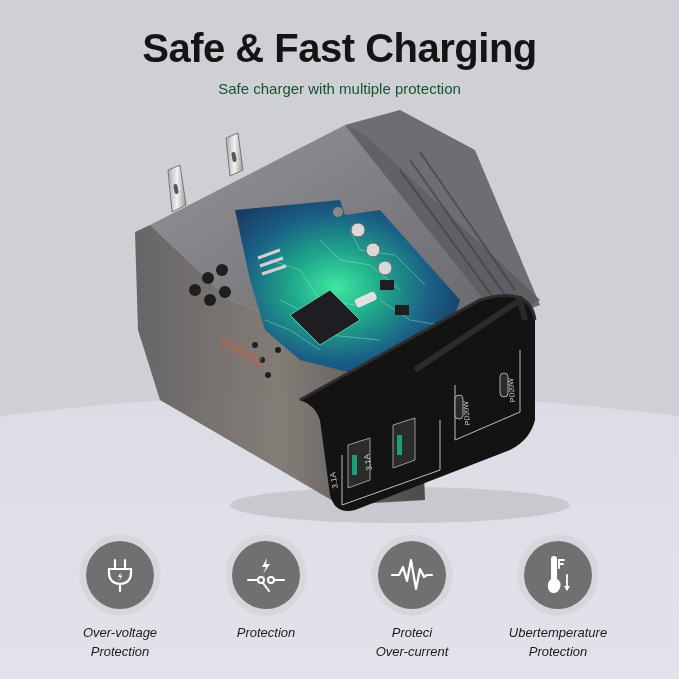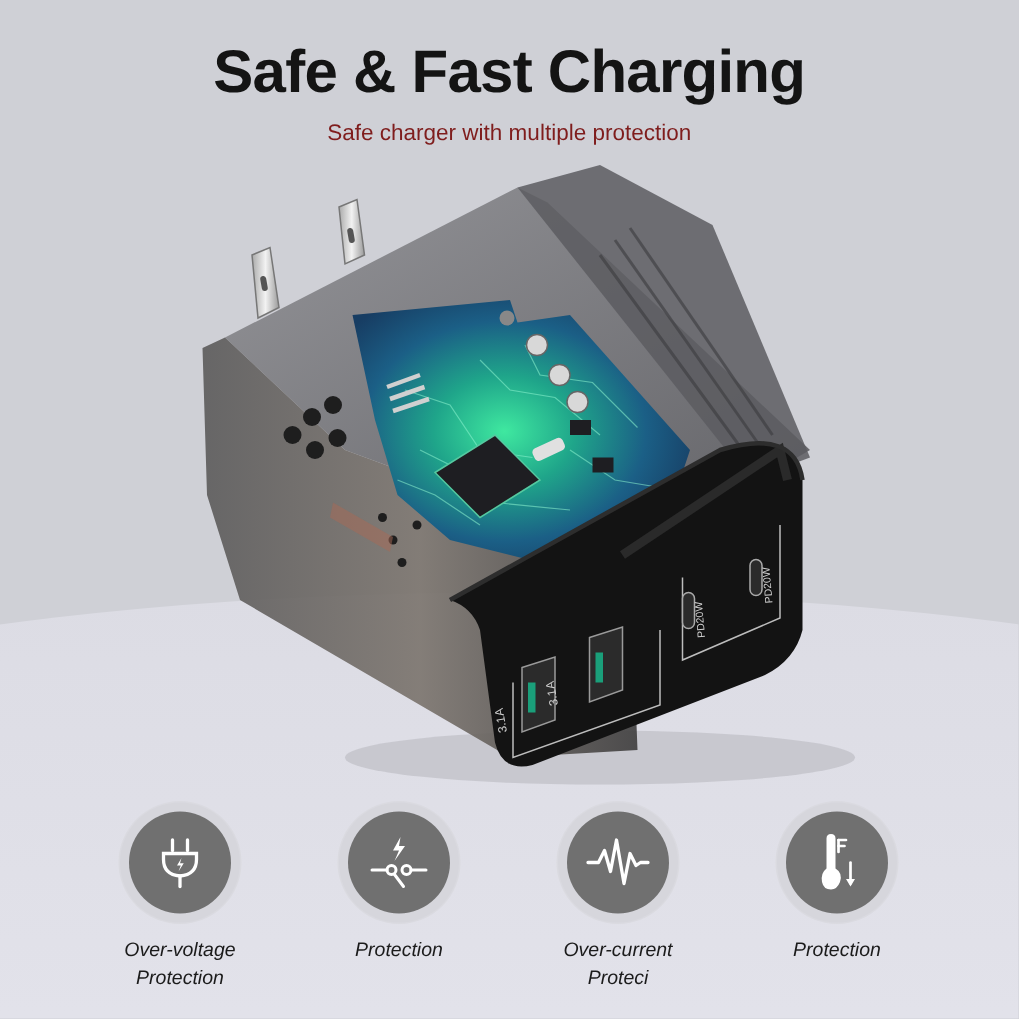--- a/index.html
+++ b/index.html
@@ -12,21 +12,21 @@
       position:absolute; left:-300px; top:395px; width:1280px; height:700px;
       border-radius:50% 50% 0 0 / 140px 140px 0 0;
       background:linear-gradient(180deg,#dcdce4 0%,#e2e2ea 40%,#e4e4ec 100%);
     }
     .title {
       position:absolute; top:26px; left:0; width:679px; text-align:center;
       font-size:40px; font-weight:bold; color:#141414; letter-spacing:-0.5px;
     }
     .subtitle {
       position:absolute; top:80px; left:0; width:679px; text-align:center;
-      font-size:15px; color:#7f1d1d;
+      font-size:15px; color:#14532d;
     }
     .product { position:absolute; left:0; top:0; width:679px; height:679px; }
     .features {
       position:absolute; top:535px; left:0; width:679px; height:130px;
     }
     .feature {
       position:absolute; top:0; width:150px; text-align:center;
     }
     .circle-outer {
       width:80px; height:80px; border-radius:50%; margin:0 auto;
@@ -204,38 +204,39 @@
 
   <div class="feature" style="left:337px;">
     <div class="circle-outer">
       <div class="circle">
         <svg width="46" height="40" viewBox="0 0 46 40">
           <polyline points="3,20 10,20 14,12 18,26 22,5 27,34 31,14 35,22 38,20 43,20" fill="none" stroke="#fff" stroke-width="2.2" stroke-linejoin="round" stroke-linecap="round"></polyline>
         </svg>
       </div>
     </div>
     <div class="feature-label">
+      <div>Proteci</div>
       <div>Over-current</div>
-      <div>Proteci</div>
     </div>
   </div>
 
   <div class="feature" style="left:483px;">
     <div class="circle-outer">
       <div class="circle">
         <svg width="40" height="44" viewBox="0 0 40 44">
           <path d="M13,6 Q13,3 16,3 Q19,3 19,6 L19,26 Q24,29 22,35 Q20,40 16,40 Q11,40 10,35 Q9,29 13,26 Z" fill="#fff"></path>
           <g stroke="#fff" stroke-width="1.8" stroke-linecap="round">
             <line x1="21" y1="7" x2="26" y2="7"></line>
             <line x1="21" y1="7" x2="21" y2="15"></line>
             <line x1="21" y1="11" x2="25" y2="11"></line>
             <line x1="29" y1="22" x2="29" y2="36"></line>
           </g>
           <path d="M26,33 L29,38 L32,33 Z" fill="#fff"></path>
         </svg>
       </div>
     </div>
     <div class="feature-label">
+      <div>Ubertemperature</div>
       <div>Protection</div>
     </div>
   </div>
 
 </div>
 
 </body></html>

